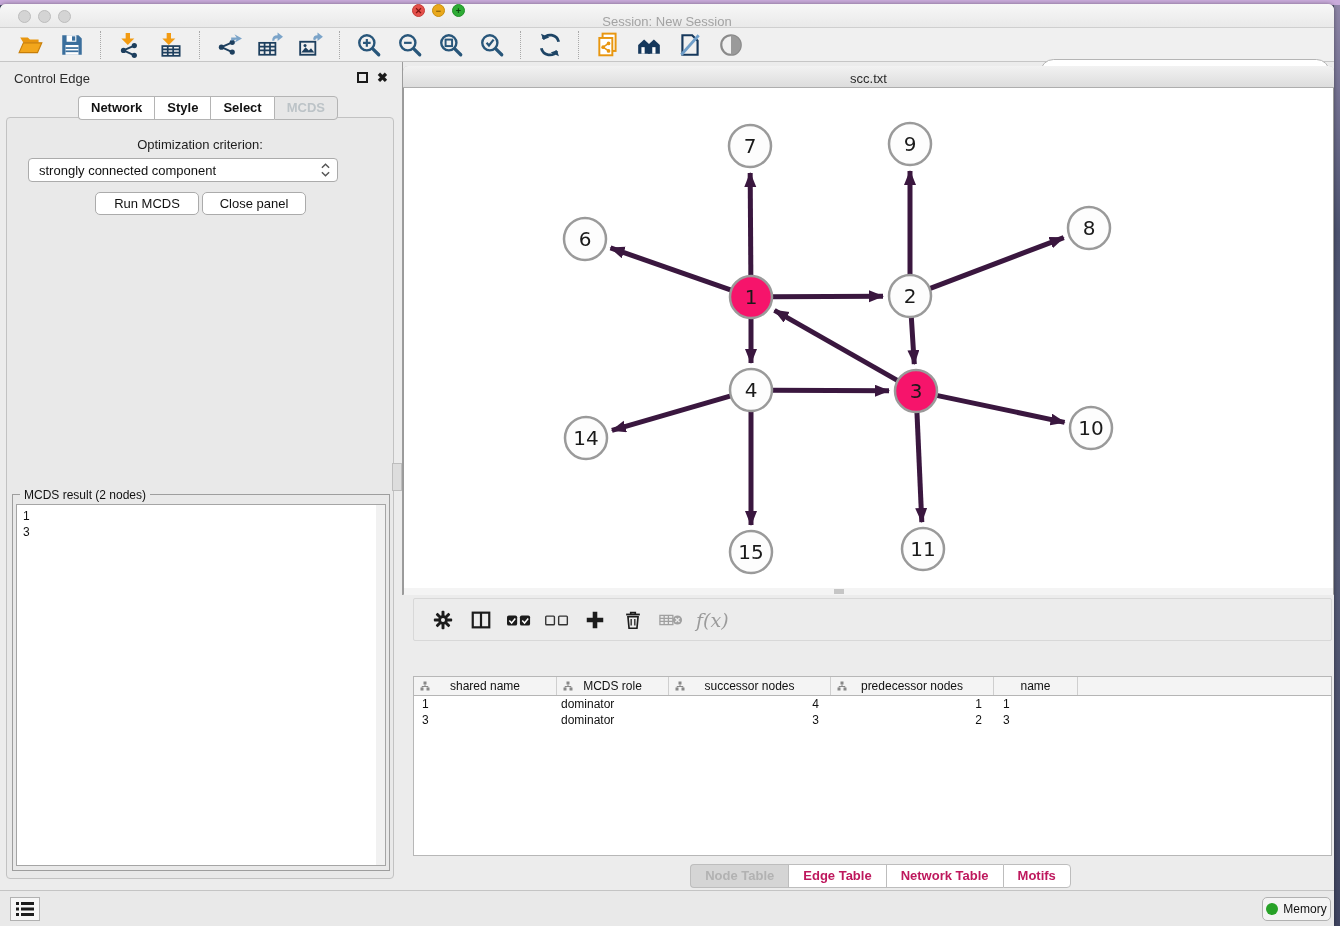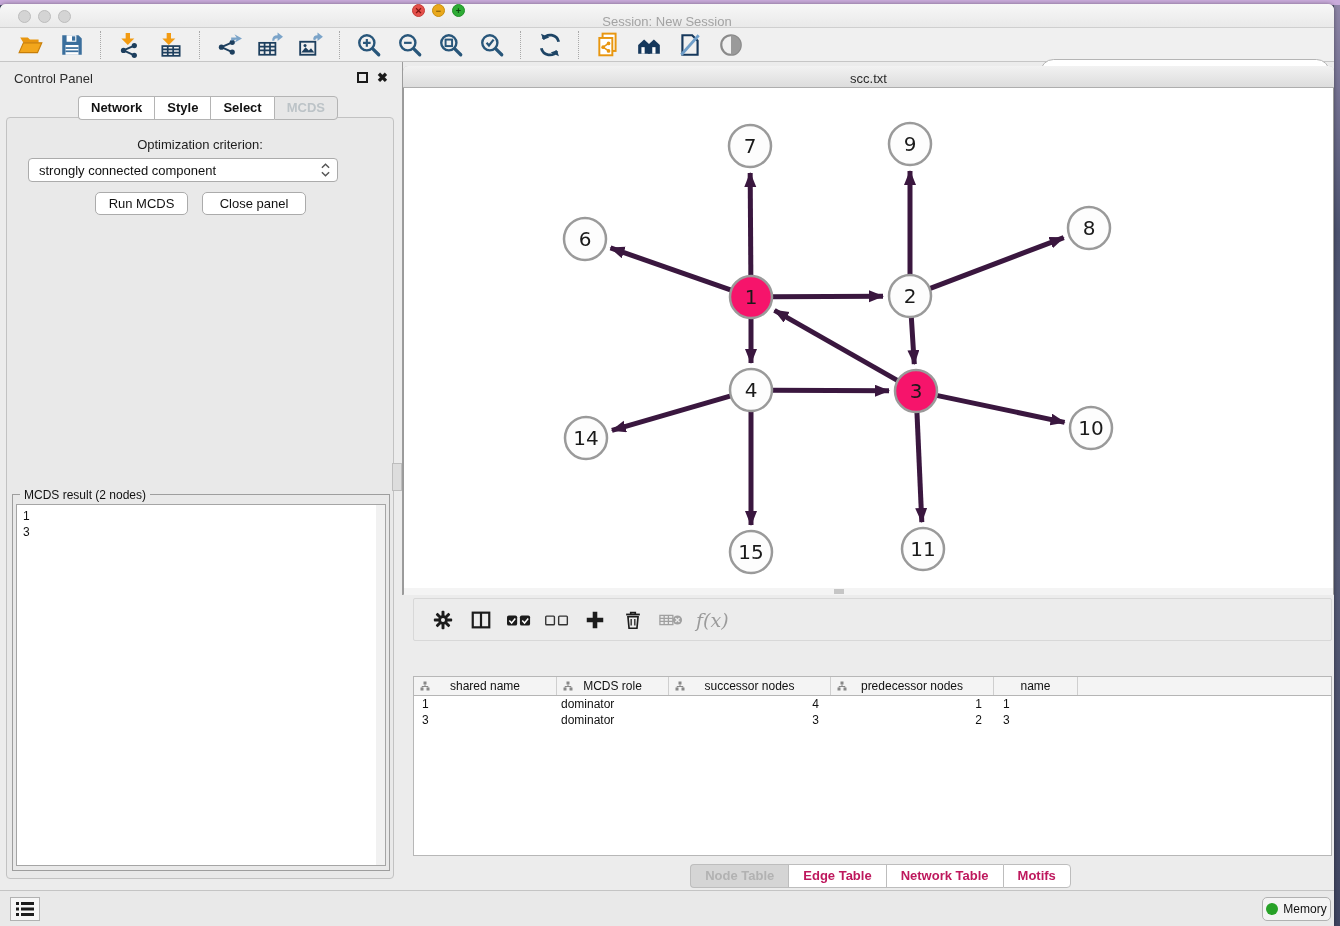--- a/index.html
+++ b/index.html
@@ -50,21 +50,21 @@
 
   #cp-content { left:6px; top:117px; width:388px; height:762px; background:#e9e9e9;
     border:1px solid #c2c2c2; border-radius:4px; }
   #opt-label { left:0; top:137px; width:400px; text-align:center; font-size:13px; color:#1d1d1d; }
   #opt-select { left:28px; top:158px; width:310px; height:24px; background:#fff;
     border:1px solid #ababab; border-radius:4px; display:flex; align-items:center;
     font-size:13px; color:#111; padding-left:10px; }
   #opt-select .spin { margin-left:auto; margin-right:7px; display:flex; flex-direction:column; gap:2px; }
   .cp-button { background:#fff; border:1px solid #ababab; border-radius:5px; height:23px;
     font-size:13px; color:#111; display:flex; align-items:center; justify-content:center; }
-  #run-btn { left:95px; top:192px; width:93px; }
+  #run-btn { left:95px; top:192px; width:104px; }
   #closepanel-btn { left:202px; top:192px; width:104px; }
 
   #mcds-group { left:12px; top:494px; width:378px; height:377px; border:1px solid #9e9e9e; }
   #mcds-group-title { left:20px; top:488px; background:#e9e9e9; padding:0 4px; font-size:12px; color:#111; }
   #mcds-result { left:16px; top:504px; width:370px; height:362px; background:#fff;
     border:1px solid #a5a5a5; font-size:12px; color:#111; padding:3px 6px; line-height:16px;
     white-space:pre; overflow:hidden; }
   #mcds-scroll { left:376px; top:505px; width:9px; height:360px; background:#f1f1f1; }
 
   
@@ -271,21 +271,21 @@
   </div>
   <div id="quick-search">
     <svg width="15" height="15" viewBox="0 0 16 16">
         <circle cx="6.5" cy="6.5" r="4.5" fill="none" stroke="#8d8d8d" stroke-width="1.6"></circle>
         <path d="M10 10l4 4" stroke="#8d8d8d" stroke-width="1.6"></path>
       </svg>
     <input type="text" placeholder="" style="">
   </div>
 </div>
 
-<span id="cp-title" class="abs">Control Panel</span>
+<span id="cp-title" class="abs">Control Edge</span>
 <div id="cp-btns" class="abs panel-btns">
   <span class="float-box"></span>
   <span class="close-x">✖</span>
 </div>
 <div id="cp-content" class="abs"></div>
 <div id="cp-tabs" class="abs tabstrip">
   <div class="cp-tab">Network</div>
   <div class="cp-tab">Style</div>
   <div class="cp-tab">Select</div>
   <div class="cp-tab last active">MCDS</div>

